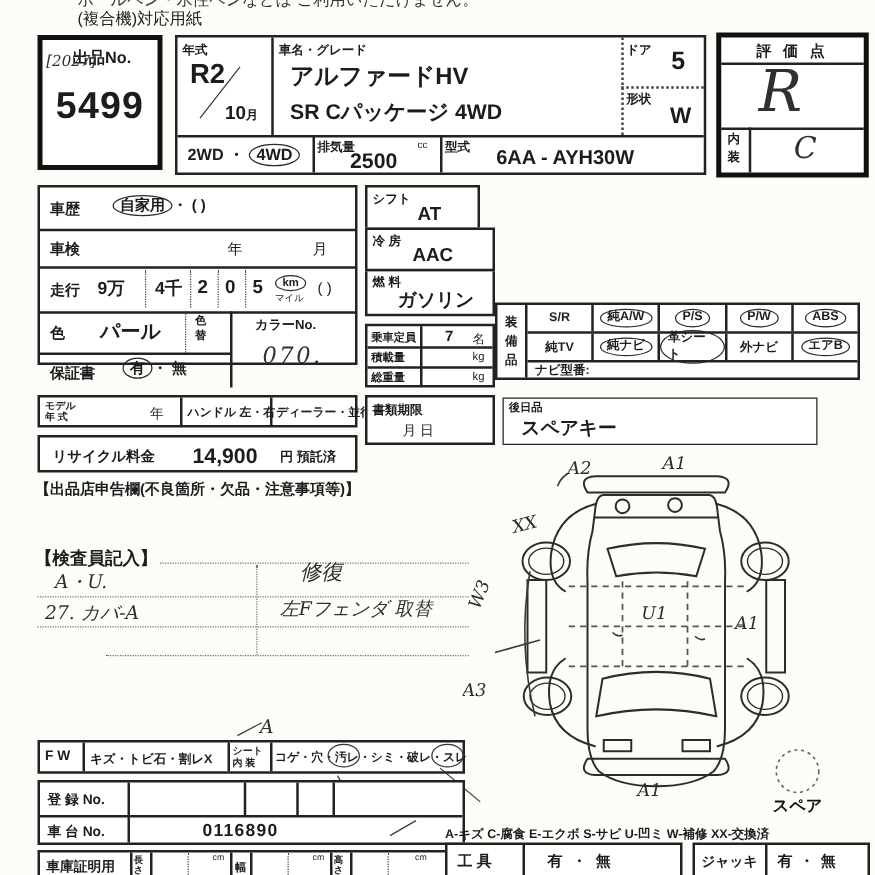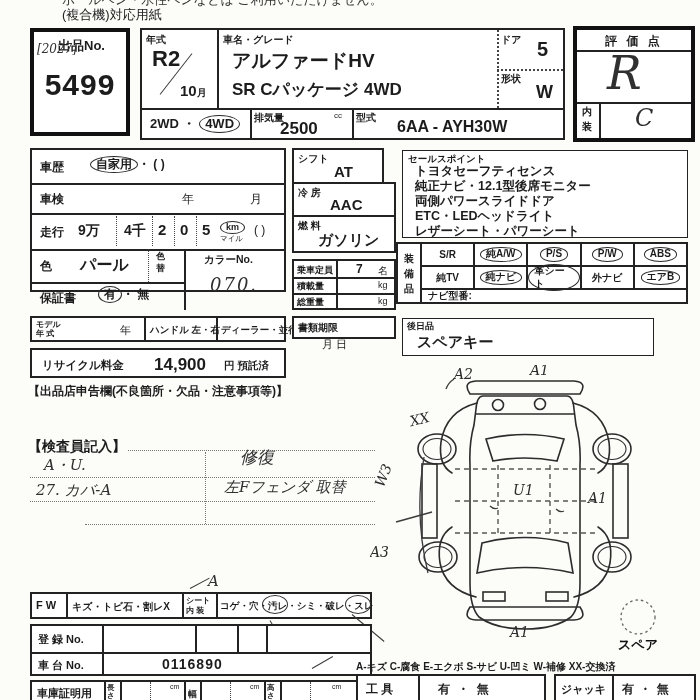--- a/index.html
+++ b/index.html
@@ -170,35 +170,25 @@
     <div class="hline" style="left:0;top:32px;width:100px;"></div>
     <div class="abs lbl" style="left:3px;top:3px;font-size:9px;">乗車定員</div>
     <div class="abs big" style="left:62px;top:1px;font-size:12px;">7</div>
     <div class="abs" style="left:84px;top:3px;font-size:10px;">名</div>
     <div class="abs lbl" style="left:3px;top:19px;font-size:9px;">積載量</div>
     <div class="abs" style="left:84px;top:19px;font-size:9px;">kg</div>
     <div class="abs lbl" style="left:3px;top:35px;font-size:9px;">総重量</div>
     <div class="abs" style="left:84px;top:35px;font-size:9px;">kg</div>
   </div>
 
-  <div class="bx" style="left:292px;top:316px;width:104px;height:23px;">
+  <div class="bx" style="left:292px;top:316px;width:104px;height:40px;">
     <div class="abs lbl" style="left:4px;top:3px;">書類期限</div>
     <div class="abs" style="left:28px;top:19px;font-size:11px;">月        日</div>
   </div>
 
-  <div class="bx" style="left:402px;top:150px;width:286px;height:88px;border-width:1.5px;">
-    <div class="abs" style="left:5px;top:2px;font-size:9.5px;font-weight:bold;">セールスポイント</div>
-    <div class="abs" style="left:12px;top:13px;">
-      <div class="sp-item">トヨタセーフティセンス</div>
-      <div class="sp-item">純正ナビ・12.1型後席モニター</div>
-      <div class="sp-item">両側パワースライドドア</div>
-      <div class="sp-item">ETC・LEDヘッドライト</div>
-      <div class="sp-item">レザーシート・パワーシート</div>
-    </div>
-  </div>
 
   <div class="bx" style="left:396px;top:242px;width:292px;height:62px;">
     <div style="position:absolute;left:0;top:0;width:24px;height:58px;border-right:2px solid #222;display:flex;flex-direction:column;align-items:center;justify-content:center;font-size:10px;font-weight:bold;line-height:1.5;box-sizing:border-box;">
       <span>装</span>
         <span>備</span>
         <span>品</span>
     </div>
     <div style="position:absolute;left:24px;top:0;width:264px;">
       <div class="eq-row" style="border-bottom:2px solid #222;">
         <div class="eq-cell">

